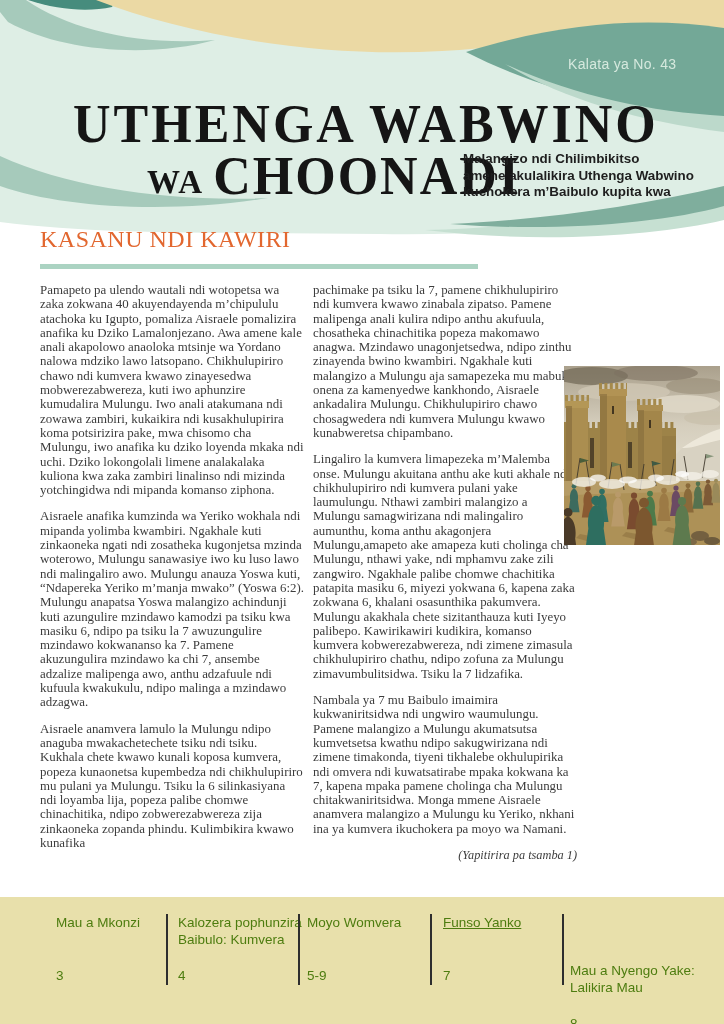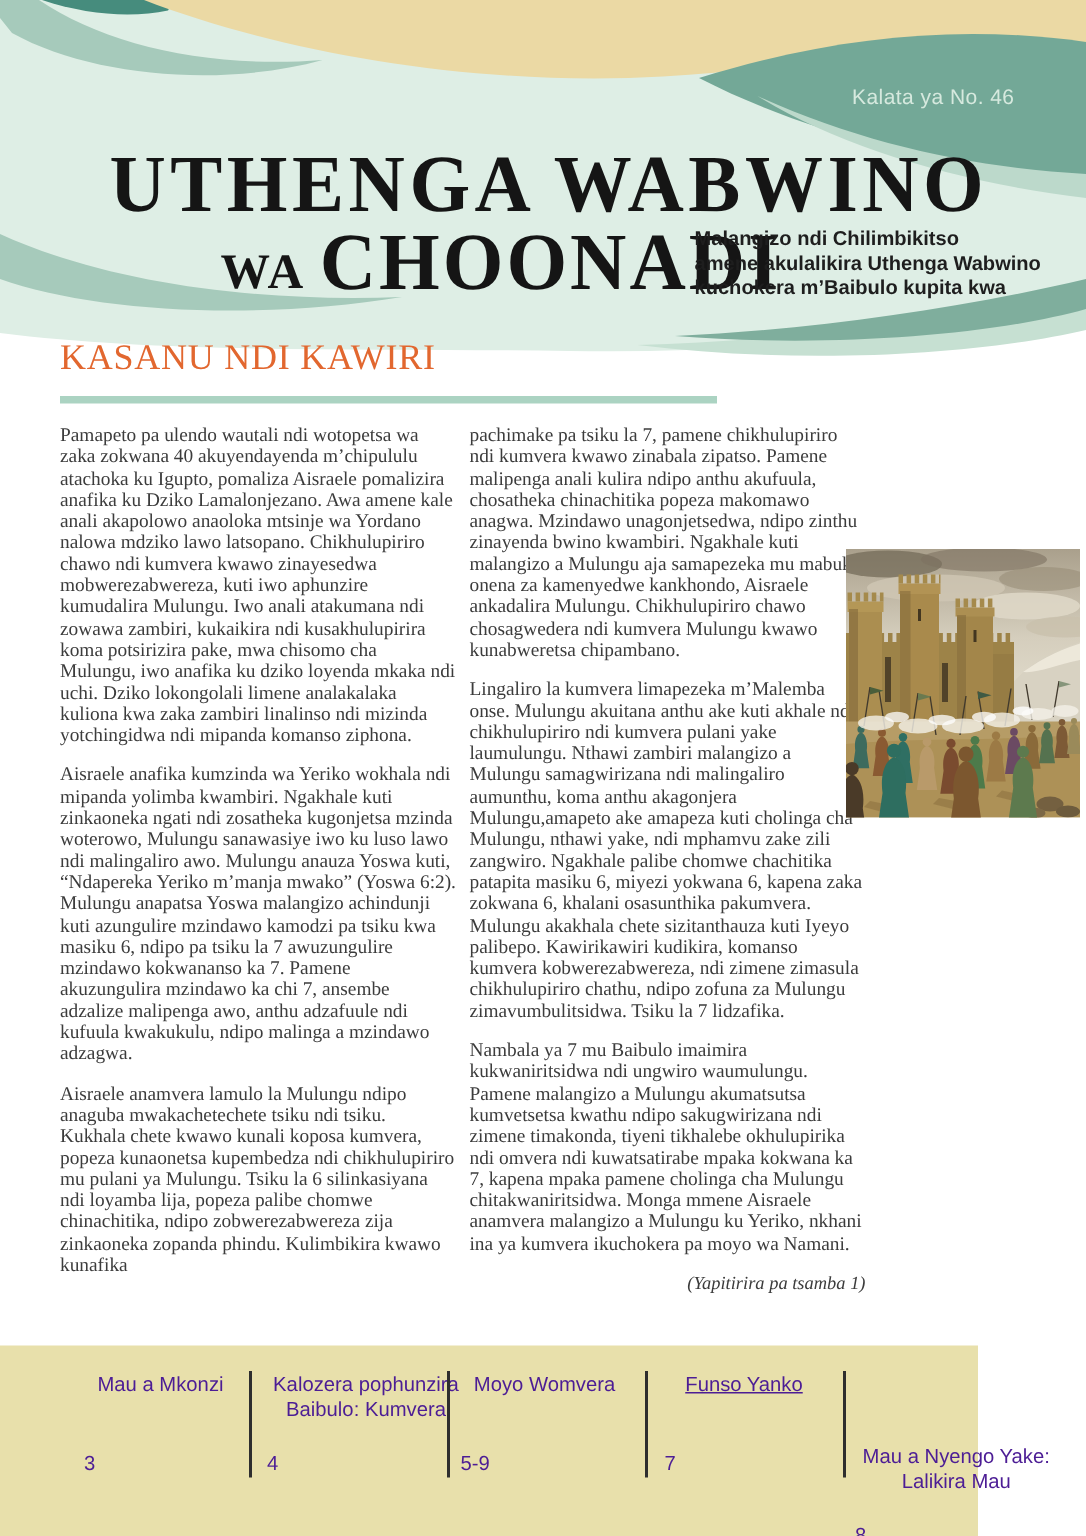--- a/index.html
+++ b/index.html
@@ -20,21 +20,21 @@
       letter-spacing:.5px;color:#e2672f;font-family:Liberation Serif, serif;}
   .heading-bar{position:absolute;left:40px;top:264px;width:438px;height:5px;background:#abd3c2;}
   .cols{position:absolute;left:40px;top:283px;width:537px;display:flex;gap:9px;
       font-family:"Liberation Serif",serif;font-size:12.9px;line-height:14.3px;color:#3c3c3c;justify-content:flex-end;}
   .col{width:264px;}
   .col p{margin:0 0 12px 0;}
   .cont-note{font-style:italic;text-align:right;font-size:12.3px;margin-top:2px;color:#3c3c3c;}
   .illus{position:absolute;left:564px;top:366px;width:156px;height:179px;}
   .pull-quote{position:absolute;left:559px;top:556px;width:163px;font-size:15px;line-height:24px;
       color:#e0713a;font-weight:500;}
-  .footer{position:absolute;left:0;top:897px;width:652px;height:127px;background:#e8e0ab;color:#4c1d95;text-align:center;}
+  .footer{position:absolute;left:0;top:897px;width:724px;height:127px;background:#e8e0ab;color:#4d7c0f;}
   .f-item{position:absolute;top:17px;font-size:13.5px;line-height:17px;}
   .f-page{position:absolute;top:53px;left:0;font-size:13.5px;}
   .f-div{position:absolute;top:17px;width:2px;height:71px;background:#2e2e2e;}
 </style>
 </head>
 <body>
 
 <div class="page">
 
   <svg class="hdr-svg" width="724" height="258" viewBox="0 0 724 258">
@@ -43,21 +43,21 @@
     <path d="M26,0 C70,30 140,46 215,40 C150,58 62,52 8,22 L0,12 L0,0 Z" fill="#a6cabb"></path>
     <path d="M28,0 C58,10 88,12 112,7 L116,0 Z" fill="#468c7d"></path>
     <path d="M96,0 C190,36 320,58 442,51 C556,45 652,16 724,32 L724,0 Z" fill="#ebd9a4"></path>
     <path d="M724,28 C640,16 556,24 466,52 C540,90 632,112 724,120 Z" fill="#73a897"></path>
     <path d="M724,116 C650,112 575,96 505,64 C560,98 640,122 724,132 Z" fill="#bcd9cb"></path>
     <path d="M0,156 C70,188 170,202 268,198 C170,214 62,208 0,186 Z" fill="#a6cabb"></path>
     <path d="M724,190 C630,214 515,228 425,230 C540,244 655,236 724,220 Z" fill="#c6e0d2"></path>
     <path d="M724,186 C640,206 540,220 450,224 C550,232 660,224 724,206 Z" fill="#7fae9d"></path>
   </svg>
 
-  <div class="issue-label">Kalata ya No. 46</div>
+  <div class="issue-label">Kalata ya No. 43</div>
 
   <div class="masthead">
     <div class="t1">UTHENGA WABWINO</div>
     <div class="t2">
       <span class="wa">WA</span>
       <span class="main">CHOONADI</span>
     </div>
     <div class="subtitle">
       <div>Malangizo ndi Chilimbikitso</div>
       <div>amene akulalikira Uthenga Wabwino</div>

